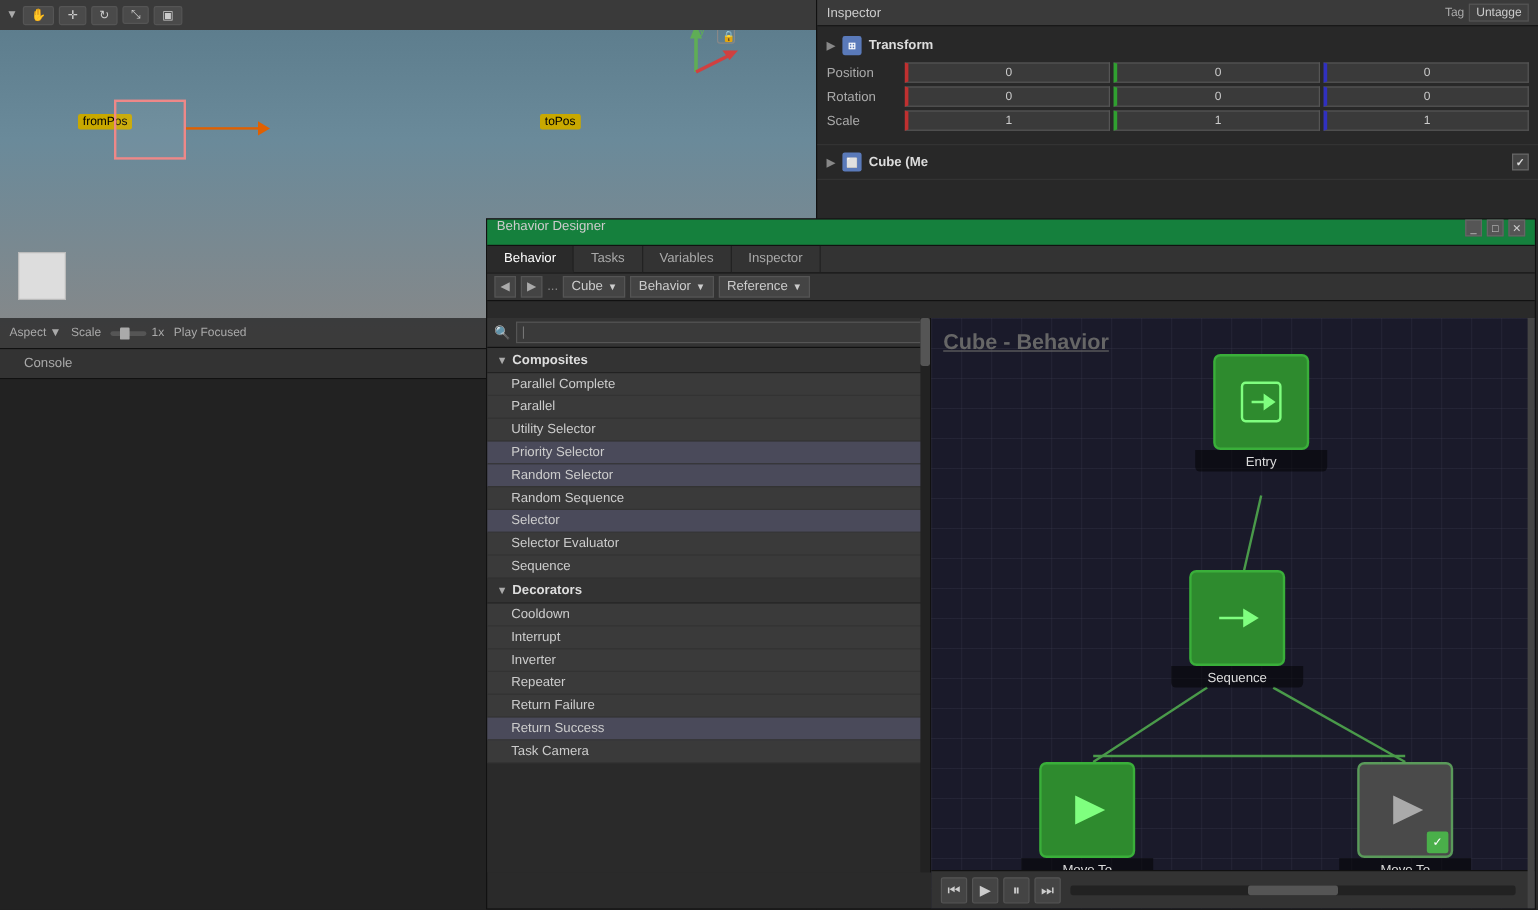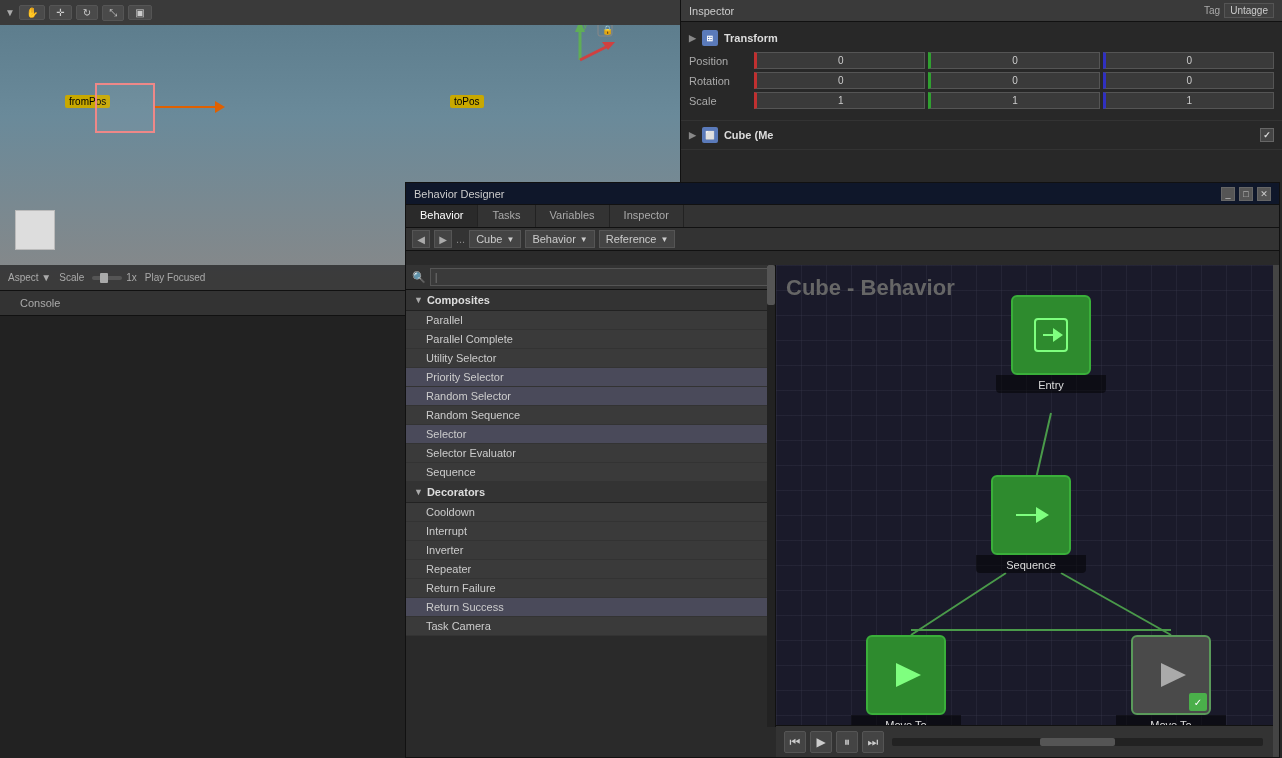--- a/index.html
+++ b/index.html
@@ -156,23 +156,22 @@
       position: absolute;
       top: 182px; left: 405px;
       width: 875px; height: 576px;
       background: #2a2a2a;
       border: 1px solid #111;
       z-index: 20;
     }
 
     .behavior-title-bar {
       height: 22px;
-      background: #0f172a;
-      display: flex;
-      align-items: center;
+      background: #15803d;
+      display: flex;
       justify-content: space-between;
       padding: 0 8px;
       font-size: 11px;
       color: #ccc;
       border-bottom: 1px solid #111;
     }
     .title-bar-btns {
       display: flex;
       gap: 4px;
     }
@@ -305,23 +304,24 @@
       background-image:
         linear-gradient(rgba(60,60,80,0.3) 1px, transparent 1px),
         linear-gradient(90deg, rgba(60,60,80,0.3) 1px, transparent 1px);
       background-size: 25px 25px;
       overflow: hidden;
     }
 
     .graph-title {
       position: absolute;
       top: 10px; left: 10px;
-      font-size: 22px;
+      font-size: 18px;
       font-weight: bold;
       color: #666;
+      text-decoration: underline;
     }
 
     
     .node {
       position: absolute;
       width: 110px;
       border-radius: 4px;
       overflow: visible;
       cursor: pointer;
     }
@@ -694,22 +694,22 @@
 
     <div class="search-bar">
       <span class="search-icon-span">🔍</span>
       <input class="search-input" placeholder="|" style="">
     </div>
 
     <div class="category-header">
       <span class="category-arrow">▼</span>
       <span>Composites</span>
     </div>
+    <div class="task-item">Parallel Complete</div>
     <div class="task-item">Parallel</div>
-    <div class="task-item">Parallel Complete</div>
     <div class="task-item">Utility Selector</div>
     <div class="task-item highlighted">Priority Selector</div>
     <div class="task-item highlighted">Random Selector</div>
     <div class="task-item">Random Sequence</div>
     <div class="task-item highlighted">Selector</div>
     <div class="task-item">Selector Evaluator</div>
     <div class="task-item">Sequence</div>
 
     <div class="category-header">
       <span class="category-arrow">▼</span>

